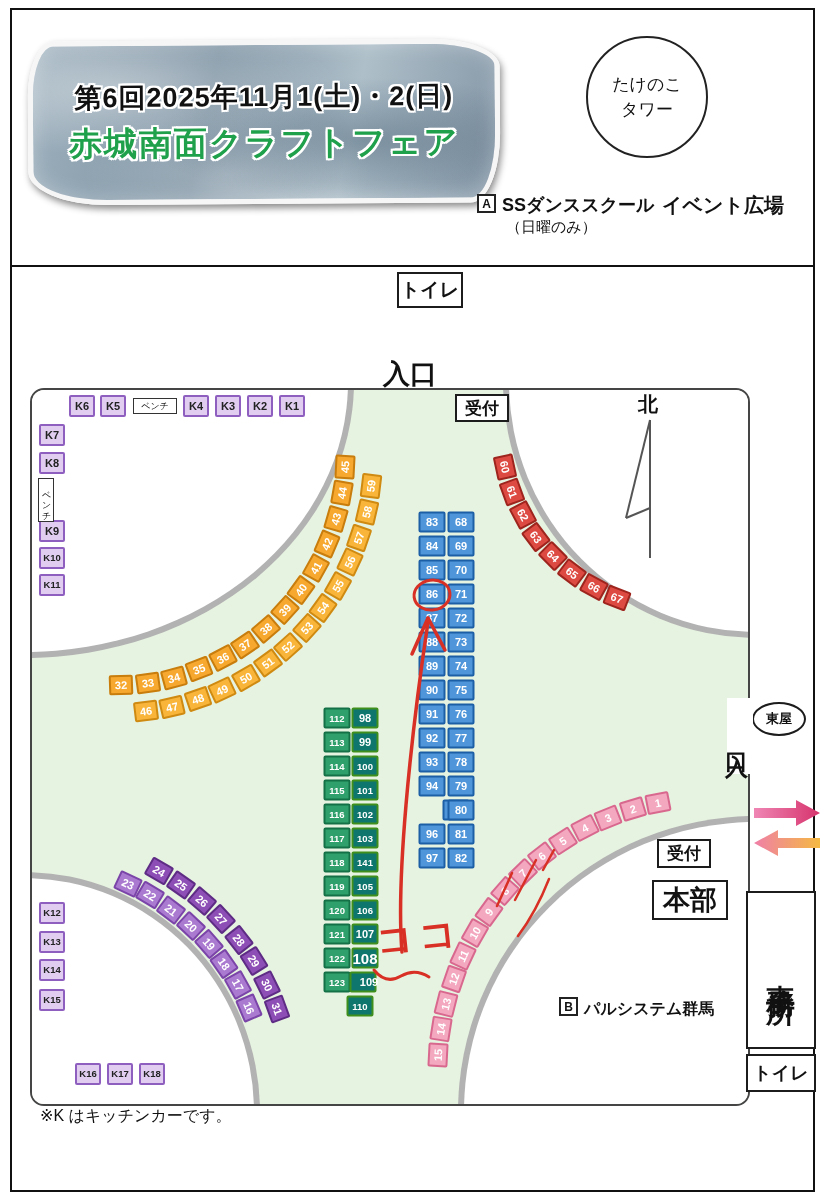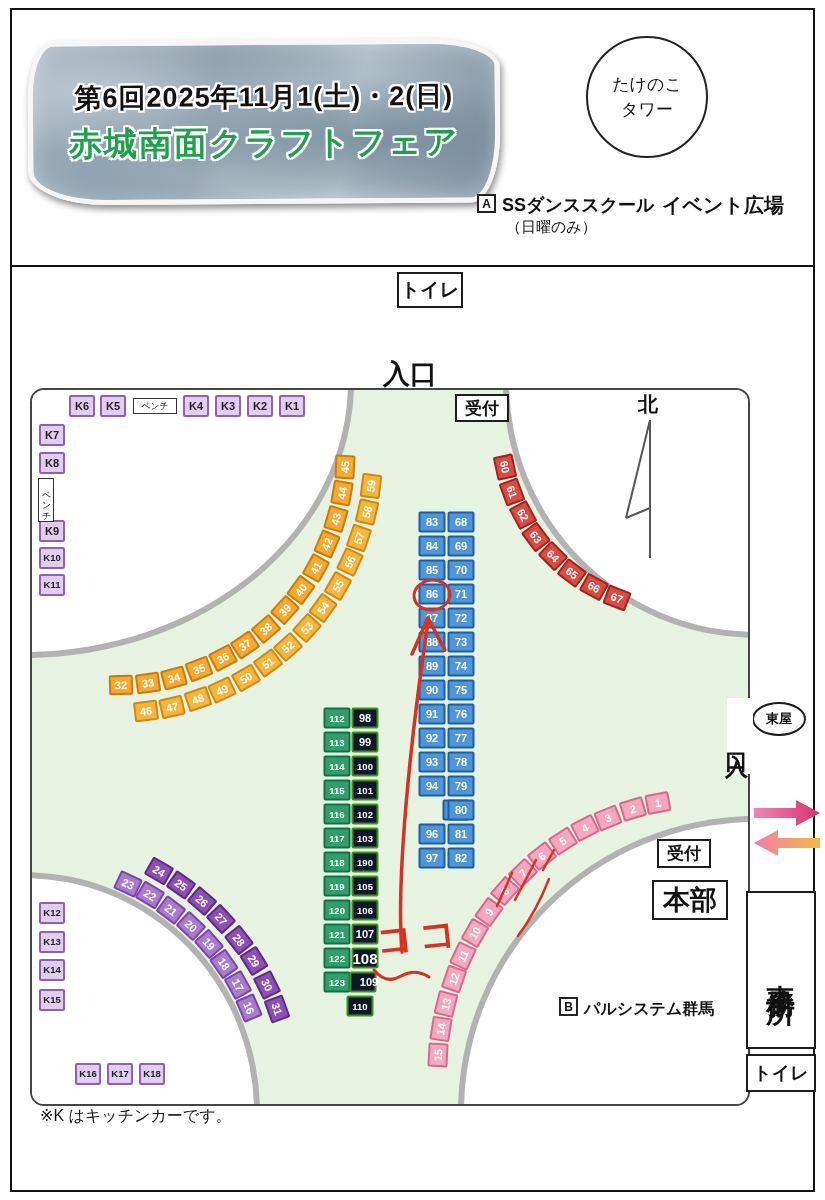--- a/index.html
+++ b/index.html
@@ -37,21 +37,21 @@
   #c-bl{left:-8px;bottom:-8px;width:236px;height:240px;border-top-right-radius:100% 100%;}
   #c-br{right:-8px;bottom:-8px;width:298px;height:296px;border-top-left-radius:100% 100%;}
   
   #booth-layer{position:absolute;left:0;top:0;width:825px;height:1200px;z-index:3;pointer-events:none;}
   .booth{position:absolute;width:24px;height:20px;border:2px solid;border-radius:2px;box-sizing:border-box;
     display:flex;align-items:center;justify-content:center;font-size:11px;font-weight:bold;color:#fff;line-height:1;}
   .o {background:#f6a82f;border-color:#c87d0c;}
   .o2{background:#f9b53a;border-color:#cf8a12;}
   .r {background:#dd4a42;border-color:#9e241e;}
   .b {background:#4e95d9;border-color:#1d5fa6;width:27px;height:21px;}
-  .g {background:#0f172a;border-color:#3f8f1d;width:27px;height:21px;}
+  .g {background:#0f766e;border-color:#3f8f1d;width:27px;height:21px;}
   .g2{background:#2fa06b;border-color:#147047;width:27px;height:21px;}
   .p {background:#aa7ad0;border-color:#7a44a8;}
   .p2{background:#8d4fb5;border-color:#5e2b85;}
   .pk{background:#f3a8bf;border-color:#d9688f;}
   .kc{background:#e0cdf0;border-color:#8f5fc0;color:#222;width:26px;height:22px;}
   .bench{position:absolute;background:#fff;border:1.5px solid #333;color:#000;font-size:9px;
     display:flex;align-items:center;justify-content:center;box-sizing:border-box;}
   
   #red-overlay{position:absolute;left:0;top:0;z-index:6;pointer-events:none;}
   #red-koko{position:absolute;left:376px;top:912px;font-size:37px;font-weight:900;color:#d93025;
@@ -202,21 +202,21 @@
     <div class="booth g2" style="left: 337px; top: 910px; transform: translate(-50%, -50%) rotate(0deg); font-size: 9.5px;">120</div>
     <div class="booth g2" style="left: 337px; top: 934px; transform: translate(-50%, -50%) rotate(0deg); font-size: 9.5px;">121</div>
     <div class="booth g2" style="left: 337px; top: 958px; transform: translate(-50%, -50%) rotate(0deg); font-size: 9.5px;">122</div>
     <div class="booth g2" style="left: 337px; top: 982px; transform: translate(-50%, -50%) rotate(0deg); font-size: 9.5px;">123</div>
     <div class="booth g" style="left: 365px; top: 718px; transform: translate(-50%, -50%) rotate(0deg);">98</div>
     <div class="booth g" style="left: 365px; top: 742px; transform: translate(-50%, -50%) rotate(0deg);">99</div>
     <div class="booth g" style="left: 365px; top: 766px; transform: translate(-50%, -50%) rotate(0deg); font-size: 9.5px;">100</div>
     <div class="booth g" style="left: 365px; top: 790px; transform: translate(-50%, -50%) rotate(0deg); font-size: 9.5px;">101</div>
     <div class="booth g" style="left: 365px; top: 814px; transform: translate(-50%, -50%) rotate(0deg); font-size: 9.5px;">102</div>
     <div class="booth g" style="left: 365px; top: 838px; transform: translate(-50%, -50%) rotate(0deg); font-size: 9.5px;">103</div>
-    <div class="booth g" style="left: 365px; top: 862px; transform: translate(-50%, -50%) rotate(0deg); font-size: 9.5px;">190</div>
+    <div class="booth g" style="left: 365px; top: 862px; transform: translate(-50%, -50%) rotate(0deg); font-size: 9.5px;">141</div>
     <div class="booth g" style="left: 365px; top: 886px; transform: translate(-50%, -50%) rotate(0deg); font-size: 9.5px;">105</div>
     <div class="booth g" style="left: 365px; top: 910px; transform: translate(-50%, -50%) rotate(0deg); font-size: 9.5px;">106</div>
     <div class="booth g" style="left: 365px; top: 934px; transform: translate(-50%, -50%) rotate(0deg); font-size: 11px;">107</div>
     <div class="booth g" style="left: 365px; top: 958px; transform: translate(-50%, -50%) rotate(0deg); font-size: 15px;">108</div>
     <div class="booth g" style="left: 363px; top: 982px; transform: translate(-50%, -50%) rotate(0deg); font-size: 11px; padding-left: 12px;">109</div>
     <div class="booth g" style="left: 360px; top: 1006px; transform: translate(-50%, -50%) rotate(0deg); font-size: 9.5px;">110</div>
     <div class="booth p" style="left: 128px; top: 884px; transform: translate(-50%, -50%) rotate(25deg);">23</div>
     <div class="booth p" style="left: 150px; top: 895px; transform: translate(-50%, -50%) rotate(31deg);">22</div>
     <div class="booth p" style="left: 171px; top: 910px; transform: translate(-50%, -50%) rotate(37deg);">21</div>
     <div class="booth p" style="left: 191px; top: 926px; transform: translate(-50%, -50%) rotate(43deg);">20</div>

